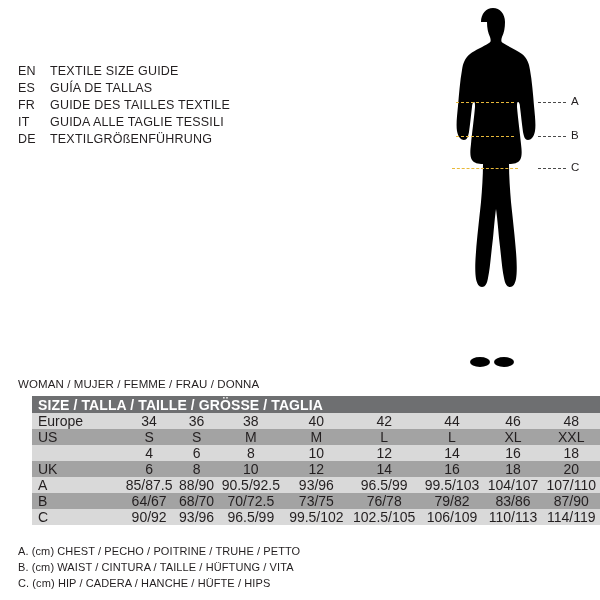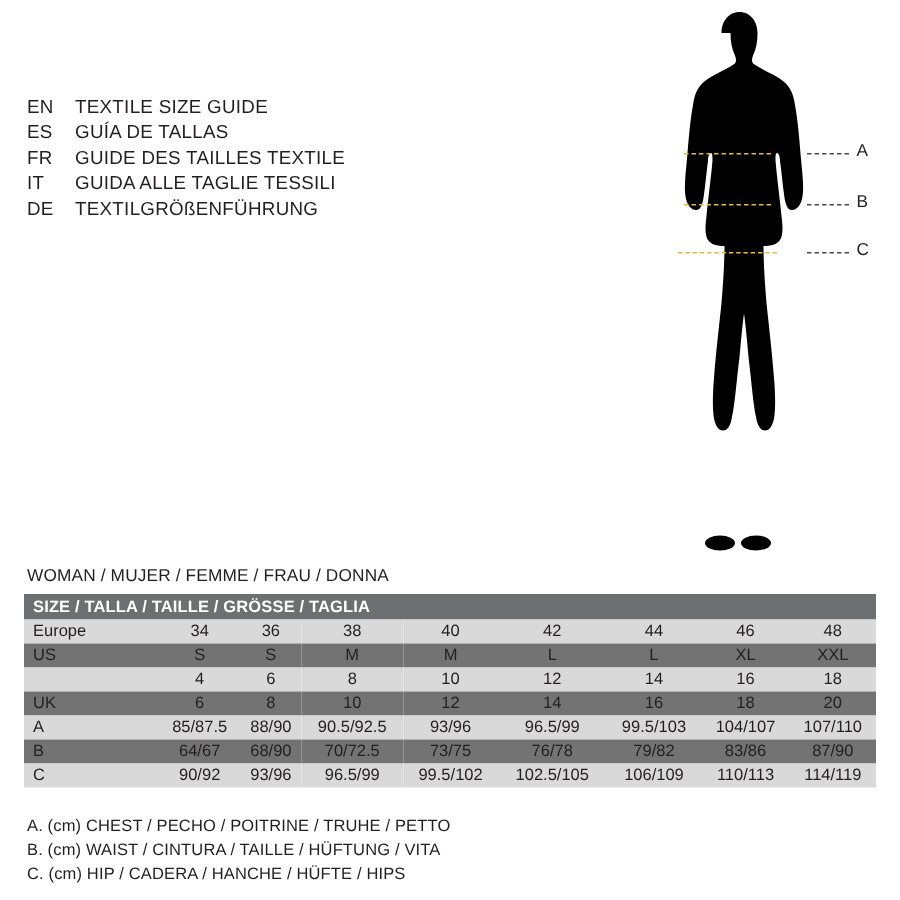--- a/index.html
+++ b/index.html
@@ -75,21 +75,22 @@
   .woman-head {
     font-size: 11.5px;
     font-weight: normal;
     letter-spacing: 0.1px;
     margin: 0 0 6px 2px;
   }
 
   table.size {
     width: 568px;
     border-collapse: collapse;
-    font-size: 11px;
+    font-size: 14px;
+    margin-left: 16px;
   }
   table.size td {
     height: 16px;
     padding: 0;
     line-height: 16px;
     text-align: center;
     white-space: nowrap;
   }
   table.size td.label {
     text-align: left;
@@ -99,21 +100,21 @@
   tr.head td {
     background: #6e6f71;
     color: #ffffff;
     font-weight: bold;
     text-align: left;
     padding-left: 6px;
     height: 17px;
     letter-spacing: 0.1px;
   }
   tr.shade td { background: #d9d9d9; }
-  tr.plain td { background: #737373; }
+  tr.plain td { background: #a3a3a3; }
 
   
   .notes {
     position: absolute;
     left: 18px;
     top: 543px;
     width: 560px;
   }
   .note {
     font-size: 11px;
@@ -271,21 +272,21 @@
         <td>90.5/92.5</td>
         <td>93/96</td>
         <td>96.5/99</td>
         <td>99.5/103</td>
         <td>104/107</td>
         <td>107/110</td>
       </tr>
       <tr class="plain">
         <td class="label">B</td>
         <td>64/67</td>
-        <td>68/90</td>
+        <td>68/70</td>
         <td>70/72.5</td>
         <td>73/75</td>
         <td>76/78</td>
         <td>79/82</td>
         <td>83/86</td>
         <td>87/90</td>
       </tr>
       <tr class="shade">
         <td class="label">C</td>
         <td>90/92</td>

